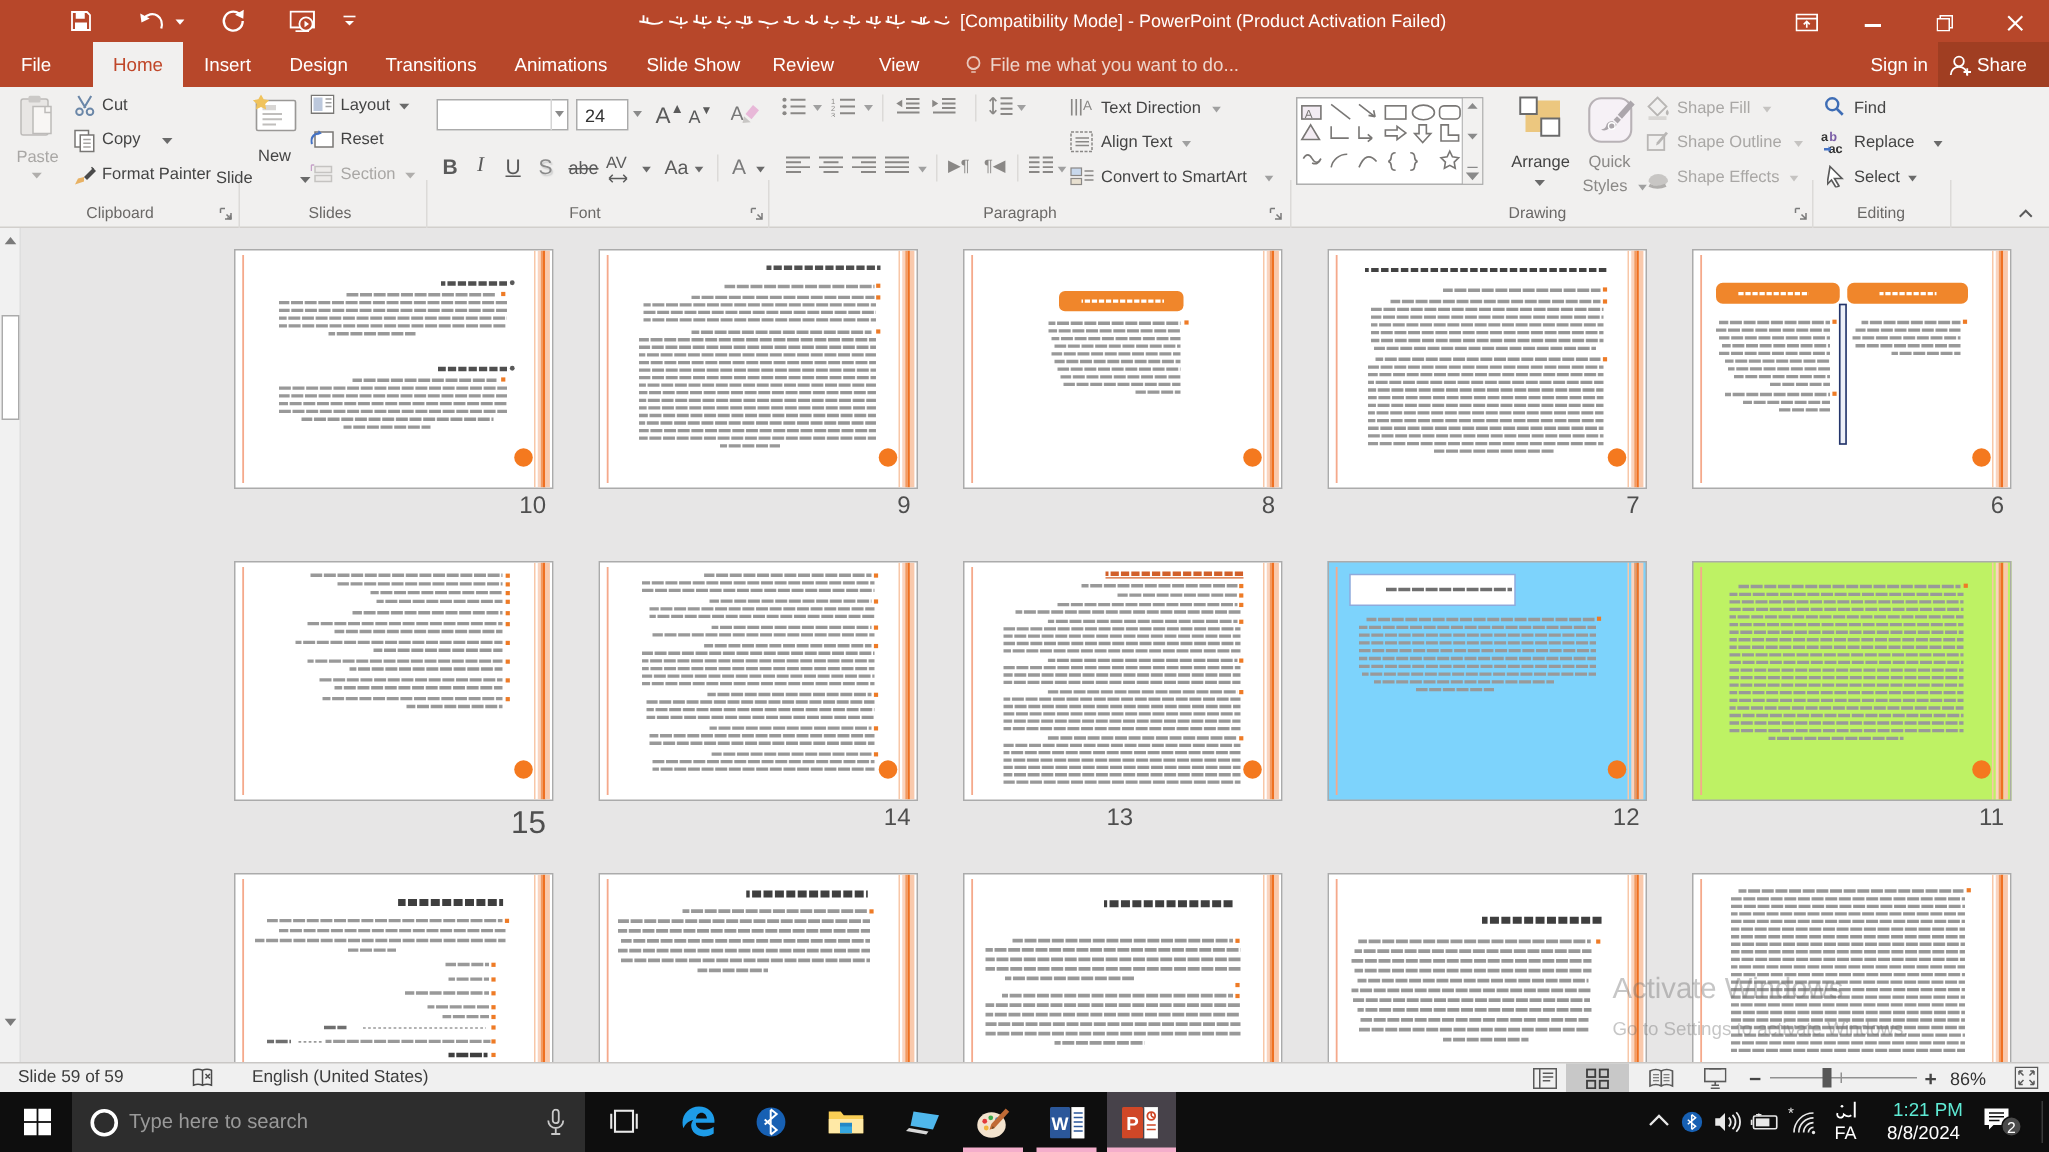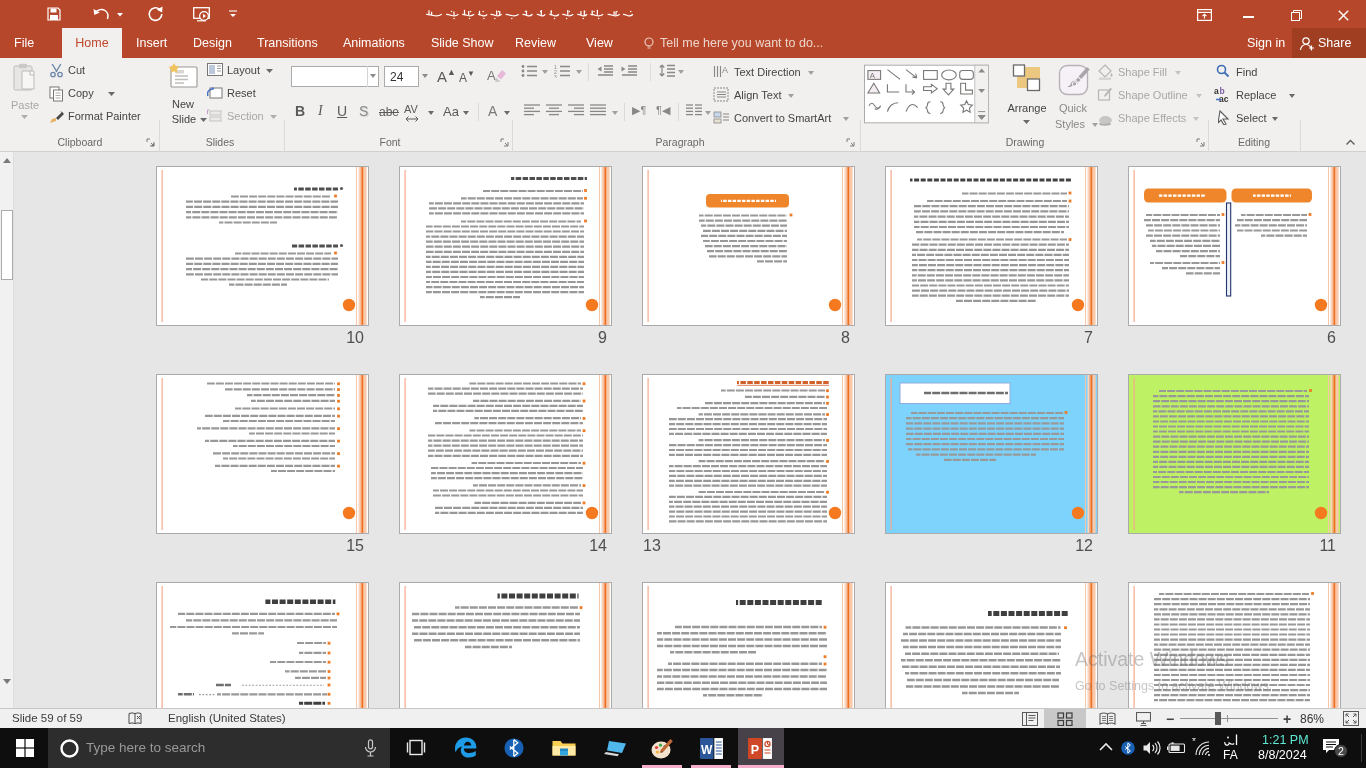--- a/index.html
+++ b/index.html
@@ -93,20 +93,21 @@
         <circle cx="49.5" cy="11.4" r="0.75" fill="#ffffff"></circle>
         <path d="M 38.4 7.3 q -3.1 2.5, -6.8 1.2 t -5.5 -1.2" stroke="#ffffff" stroke-width="1.25" fill="none"></path>
         <path d="M 34.0 8.3 v -3.8" stroke="#ffffff" stroke-width="1.25"></path>
         <circle cx="31.5" cy="4.6" r="0.75" fill="#ffffff"></circle>
         <circle cx="34.1" cy="11.4" r="0.75" fill="#ffffff"></circle>
         <path d="M 21.8 7.3 q -3.9 2.5, -8.6 1.2 t -7.0 -1.2" stroke="#ffffff" stroke-width="1.25" fill="none"></path>
         <path d="M 11.6 8.3 v -3.6" stroke="#ffffff" stroke-width="1.25"></path>
         <path d="M 9.0 8.3 v -5.1" stroke="#ffffff" stroke-width="1.25"></path>
       </svg>
     </div>
+ <div class="abs" style="left:640px;top:7px;font-size:12px;color:#fff;white-space:nowrap">[Compatibility Mode] - PowerPoint (Product Activation Failed)</div>
  <svg class="abs" style="left:1197px;top:9px" width="15" height="12" viewBox="0 0 15 12">
       <rect x="0.6" y="0.6" width="13.8" height="10.8" fill="none" stroke="#fff" stroke-width="1.2"></rect>
       <path d="M0.6 3.4 h13.8" stroke="#fff" stroke-width="1.2"></path>
       <path d="M7.5 9.5 v-4 m-2 1.7 l2 -2 l2 2" stroke="#fff" stroke-width="1.1" fill="none"></path>
     </svg>
  <svg class="abs" style="left:1243px;top:16px" width="11" height="2" viewBox="0 0 11 2">
       <rect width="11" height="2" fill="#fff"></rect>
     </svg>
  <svg class="abs" style="left:1291px;top:10px" width="11" height="11" viewBox="0 0 11 11">
       <rect x="0.5" y="2.5" width="8" height="8" fill="none" stroke="#fff" stroke-width="1"></rect>
@@ -124,21 +125,21 @@
  <div class="tab" style="left:193px">Design</div>
  <div class="tab" style="left:257px">Transitions</div>
  <div class="tab" style="left:343px">Animations</div>
  <div class="tab" style="left:431px">Slide Show</div>
  <div class="tab" style="left:515px">Review</div>
  <div class="tab" style="left:586px">View</div>
  <svg class="abs" style="left:643px;top:9px" width="12" height="14" viewBox="0 0 12 14">
       <circle cx="6" cy="5" r="4" fill="none" stroke="#E8C6BB" stroke-width="1.2"></circle>
       <path d="M4.5 9 h3 M4.5 11 h3" stroke="#E8C6BB" stroke-width="1.1"></path>
     </svg>
- <div class="tab" style="left:660px;color:#EDD5CC">Tell me here you want to do...</div>
+ <div class="tab" style="left:660px;color:#EDD5CC">File me what you want to do...</div>
  <div class="tab" style="left:1247px">Sign in</div>
  <div class="abs" style="left:1292px;top:0;width:74px;height:30px;background:#A03E22"></div>
  <svg class="abs" style="left:1299px;top:8px" width="16" height="15" viewBox="0 0 16 15">
       <circle cx="7" cy="5" r="3.2" fill="none" stroke="#fff" stroke-width="1.2"></circle>
       <path d="M1.5 14 a5.5 5.5 0 0 1 11 0" fill="none" stroke="#fff" stroke-width="1.2"></path>
       <path d="M12.5 9.5 v5 m-2.5 -2.5 h5" stroke="#fff" stroke-width="1.2"></path>
     </svg>
  <div class="tab" style="left:1318px">Share</div>
 </div>
 
@@ -185,21 +186,21 @@
       <path d="M1 1 h3 M1 1 v3 M8 4 v4 h-4 M8 8 l-3 -3" stroke="#7a7a7a" stroke-width="1" fill="none"></path>
       <path d="M8 8 l-2.6 -0.6 M8 8 l-0.6 -2.6" stroke="#7a7a7a" stroke-width="1"></path>
     </svg>
     <svg class="abs" style="left:167px;top:5px" width="32" height="28" viewBox="0 0 32 28">
 <rect x="4" y="4" width="26" height="20" rx="1" fill="#fff" stroke="#9a9896" stroke-width="1.1"></rect>
 <path d="M8 13 h13 M8 16.5 h13 M8 20 h9" stroke="#C0BEBC" stroke-width="1.4"></path>
 <rect x="8" y="7" width="9" height="3.5" fill="#D8D6D4"></rect>
 <path d="M7 0 l1.8 3.2 3.6 0.6 -2.6 2.6 0.6 3.6 -3.4 -1.7 -3.4 1.7 0.6 -3.6 -2.6 -2.6 3.6 -0.6 z" fill="#F0C35C"></path>
     </svg>
     <div class="abs rlabel" style="left:166px;top:40px;width:34px;text-align:center">New</div>
-    <div class="abs rlabel" style="left:164px;top:55px;width:40px;text-align:center">Slide</div>
+    <div class="abs rlabel" style="left:144px;top:55px;width:40px;text-align:left">Slide</div>
     <svg class="abs" style="left:200px;top:60px" width="8" height="5" viewBox="0 0 8 5">
       <path d="M0 0 h7 l-3.5 4 z" fill="#6a6a6a"></path>
     </svg>
     <svg class="abs" style="left:207px;top:5px" width="16" height="13" viewBox="0 0 16 13">
       <rect x="0.5" y="0.5" width="15" height="12" fill="#fff" stroke="#797775" stroke-width="1"></rect>
       <rect x="2" y="2" width="6" height="9" fill="#BCC8DC"></rect>
       <path d="M10 3 h4 M10 5.5 h4 M10 8 h4" stroke="#A0A0A0" stroke-width="1"></path>
     </svg>
     <div class="abs rlabel" style="left:227px;top:6px">Layout</div>
     <svg class="abs" style="left:266px;top:11px" width="8" height="5" viewBox="0 0 8 5">
@@ -682,21 +683,21 @@
         <rect x="180.1" y="64.7" width="2.8" height="2.8" fill="#EE7B26"></rect>
         <line x1="48.0" y1="65.8" x2="178.0" y2="65.8" stroke="#999999" stroke-width="2.2" stroke-dasharray="8 1.1" stroke-dashoffset="3.9"></line>
         <line x1="76.0" y1="71.0" x2="178.0" y2="71.0" stroke="#999999" stroke-width="2.2" stroke-dasharray="8 1.1" stroke-dashoffset="3.4"></line>
         <rect x="180.1" y="77.2" width="2.8" height="2.8" fill="#EE7B26"></rect>
         <line x1="56.0" y1="78.3" x2="178.0" y2="78.3" stroke="#999999" stroke-width="2.2" stroke-dasharray="8 1.1" stroke-dashoffset="0.0"></line>
         <line x1="66.0" y1="83.5" x2="178.0" y2="83.5" stroke="#999999" stroke-width="2.2" stroke-dasharray="8 1.1" stroke-dashoffset="2.9"></line>
         <rect x="180.1" y="89.7" width="2.8" height="2.8" fill="#EE7B26"></rect>
         <line x1="58.0" y1="90.8" x2="178.0" y2="90.8" stroke="#999999" stroke-width="2.2" stroke-dasharray="8 1.1" stroke-dashoffset="2.7"></line>
         <line x1="114.0" y1="96.0" x2="178.0" y2="96.0" stroke="#999999" stroke-width="2.2" stroke-dasharray="8 1.1" stroke-dashoffset="2.1"></line>
       </svg>
-      <div style="position:absolute;left:0;top:162px;width:207px;text-align:right;font-size:16px;color:#4f4f4f">15</div>
+      <div style="position:absolute;left:0;top:162px;width:207px;text-align:right;font-size:21px;color:#4f4f4f">15</div>
     </div>
     <div style="position:absolute;left:399px;top:222px;width:211px;height:158px;background:#fff;border:1px solid #ababab;box-sizing:content-box">
       <svg style="position:absolute;left:0;top:0" width="211" height="158" viewBox="0 0 211 158">
         <rect x="4.5" y="3" width="1.2" height="152" fill="#F5A98B"></rect>
         <rect x="199" y="0" width="1" height="158" fill="#F8C7A8"></rect>
         <rect x="201.5" y="0" width="2" height="158" fill="#FAD4BF"></rect>
         <rect x="203.5" y="0" width="1.5" height="158" fill="#F29A62"></rect>
         <rect x="205" y="0" width="1.6" height="158" fill="#EF7021"></rect>
         <rect x="206.6" y="0" width="3" height="158" fill="#F9C9AC"></rect>
         <circle cx="192" cy="138" r="6.2" fill="#F4791F"></circle>
@@ -772,21 +773,21 @@
         <line x1="26.0" y1="110.7" x2="184.0" y2="110.7" stroke="#999999" stroke-width="2.2" stroke-dasharray="8 1.1" stroke-dashoffset="2.9"></line>
         <rect x="183.1" y="115.8" width="2.8" height="2.8" fill="#EE7B26"></rect>
         <line x1="55.6" y1="117.0" x2="182.0" y2="117.0" stroke="#999999" stroke-width="2.2" stroke-dasharray="8 1.1" stroke-dashoffset="0.8"></line>
         <line x1="26.0" y1="121.9" x2="184.0" y2="121.9" stroke="#999999" stroke-width="2.2" stroke-dasharray="8 1.1" stroke-dashoffset="1.2"></line>
         <line x1="26.0" y1="126.8" x2="184.0" y2="126.8" stroke="#999999" stroke-width="2.2" stroke-dasharray="8 1.1" stroke-dashoffset="4.0"></line>
         <line x1="26.0" y1="131.7" x2="184.0" y2="131.7" stroke="#999999" stroke-width="2.2" stroke-dasharray="8 1.1" stroke-dashoffset="2.6"></line>
         <line x1="26.0" y1="136.6" x2="184.0" y2="136.6" stroke="#999999" stroke-width="2.2" stroke-dasharray="8 1.1" stroke-dashoffset="1.8"></line>
         <line x1="26.0" y1="141.5" x2="184.0" y2="141.5" stroke="#999999" stroke-width="2.2" stroke-dasharray="8 1.1" stroke-dashoffset="2.1"></line>
         <line x1="26.0" y1="146.4" x2="184.0" y2="146.4" stroke="#999999" stroke-width="2.2" stroke-dasharray="8 1.1" stroke-dashoffset="0.5"></line>
       </svg>
-      <div style="position:absolute;left:0;top:162px;width:207px;text-align:left;font-size:16px;color:#4f4f4f">13</div>
+      <div style="position:absolute;left:0;top:162px;width:207px;text-align:center;font-size:16px;color:#4f4f4f">13</div>
     </div>
     <div style="position:absolute;left:885px;top:222px;width:211px;height:158px;background:#7dd3fc;border:1px solid #ababab;box-sizing:content-box">
       <svg style="position:absolute;left:0;top:0" width="211" height="158" viewBox="0 0 211 158">
         <rect x="4.5" y="3" width="1.2" height="152" fill="#F5A98B"></rect>
         <rect x="199" y="0" width="1" height="158" fill="#F8C7A8"></rect>
         <rect x="201.5" y="0" width="2" height="158" fill="#FAD4BF"></rect>
         <rect x="203.5" y="0" width="1.5" height="158" fill="#F29A62"></rect>
         <rect x="205" y="0" width="1.6" height="158" fill="#EF7021"></rect>
         <rect x="206.6" y="0" width="3" height="158" fill="#F9C9AC"></rect>
         <circle cx="192" cy="138" r="6.2" fill="#F4791F"></circle>

